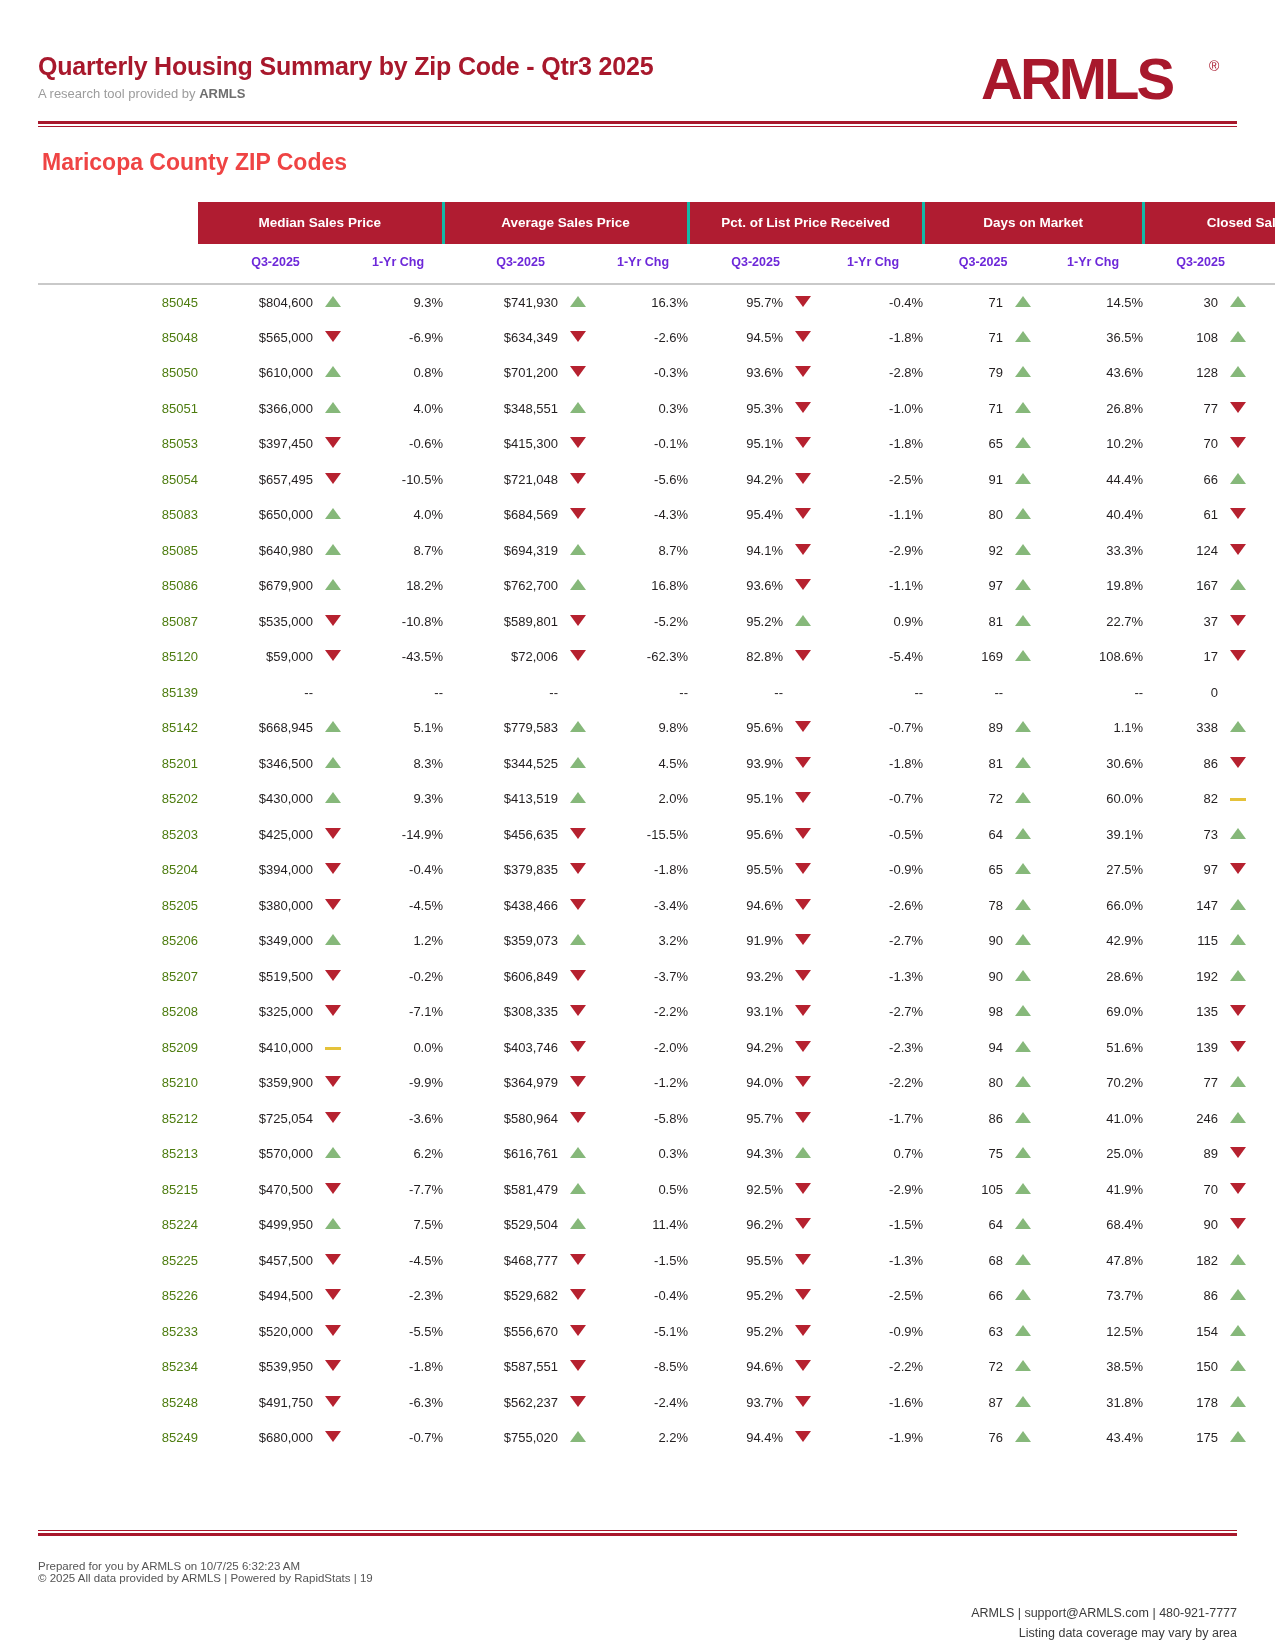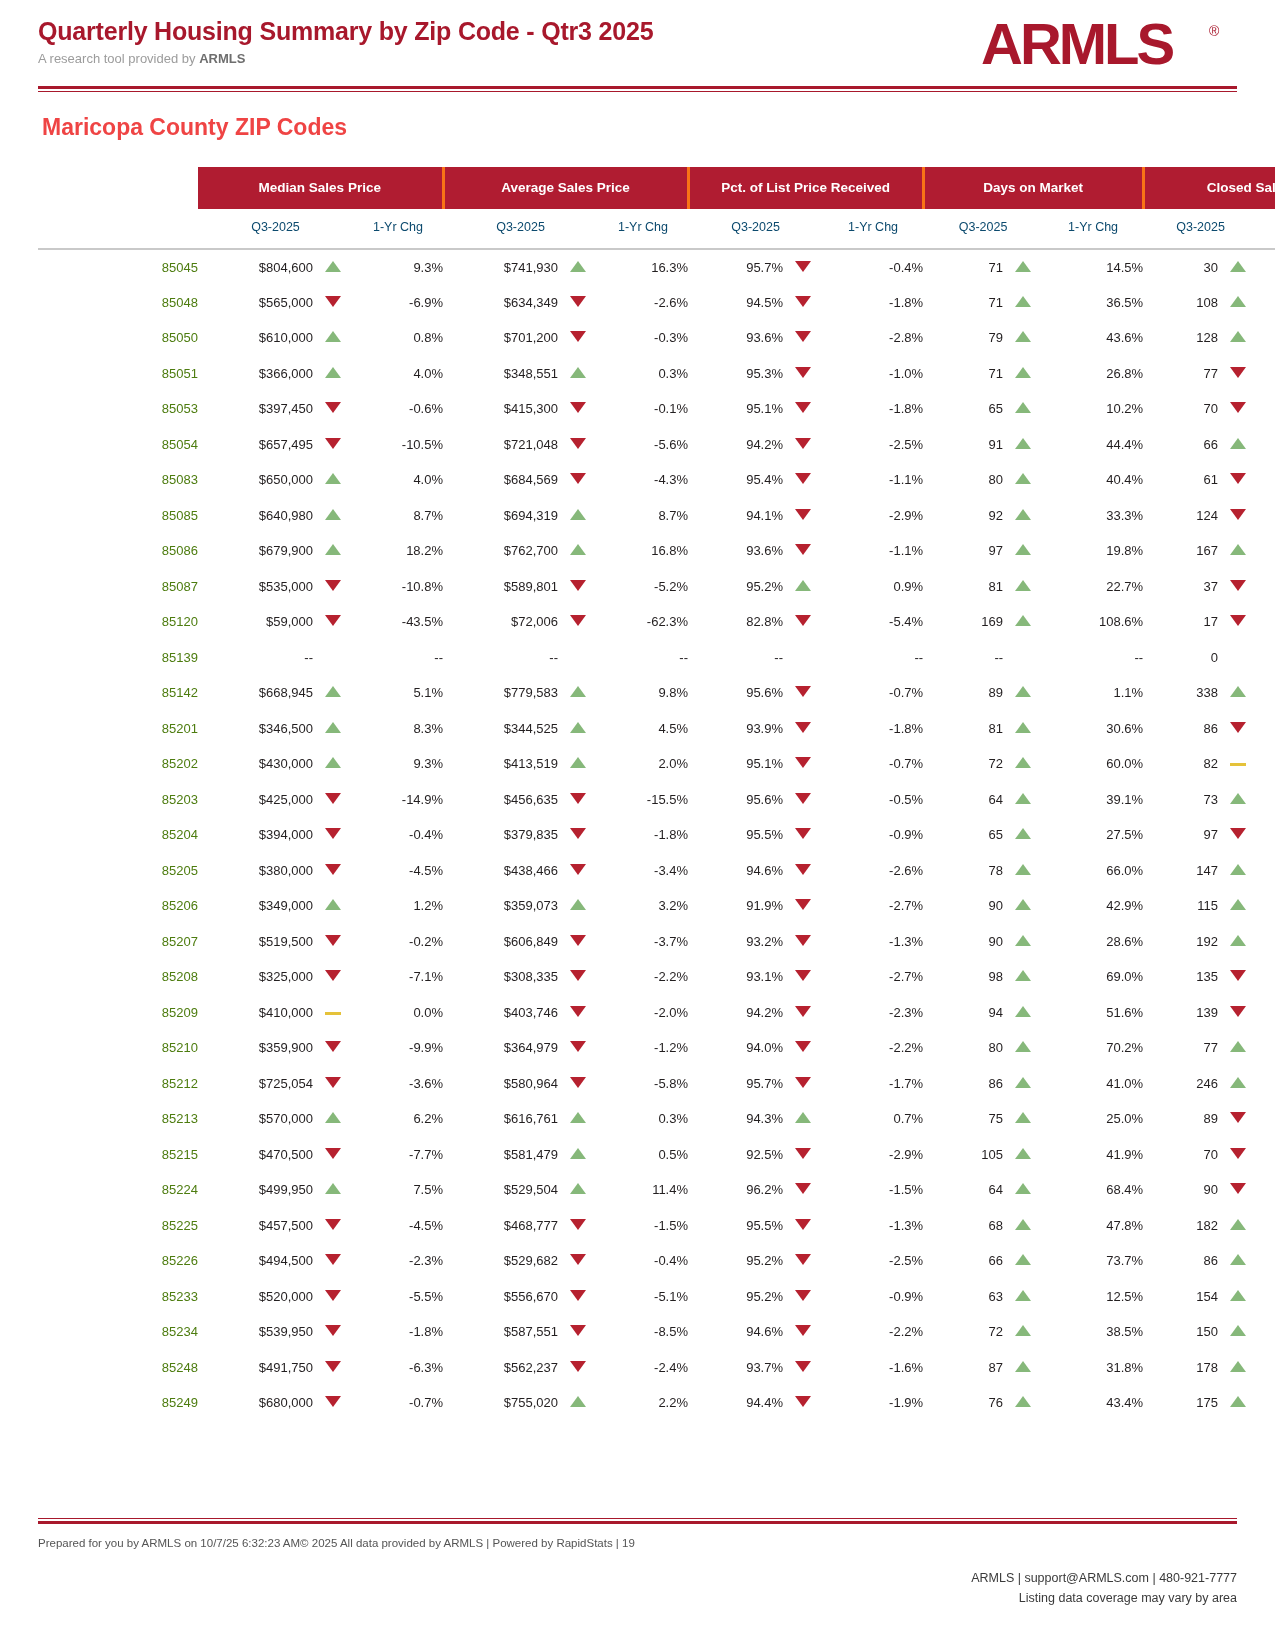--- a/index.html
+++ b/index.html
@@ -21,20 +21,21 @@
     box-sizing: border-box;
     padding: 0 38px;
   }
 
   
   .header {
     display: flex;
     align-items: flex-start;
     justify-content: space-between;
     padding-top: 12px;
+    margin-top: 35px;
   }
   .header-left { padding-top: 6px; }
   .doc-title {
     font-size: 25px;
     font-weight: bold;
     color: #a8182c;
     letter-spacing: -0.2px;
     margin: 0;
     line-height: 1.1;
   }
@@ -85,29 +86,29 @@
   }
 
   th.grp {
     background: #b01c31;
     color: #ffffff;
     font-size: 13.5px;
     font-weight: bold;
     text-align: center;
     height: 42px;
     line-height: 1.15;
-    border-right: 3px solid #f97316;
+    border-right: 3px solid #14b8a6;
   }
   th.grp.last { border-right: none; }
   th.blank { background: transparent; }
 
   th.sub {
     font-size: 12.5px;
-    font-weight: normal;
-    color: #0c4a6e;
+    font-weight: bold;
+    color: #6d28d9;
     height: 36px;
     text-align: center;
     padding-bottom: 2px;
   }
 
   tr.head-sep td {
     border-bottom: 2px solid #c9c9c9;
     height: 3px;
   }
 
@@ -162,24 +163,25 @@
   .footer {
     position: absolute;
     left: 38px;
     right: 38px;
     bottom: 42px;
   }
   .foot-rule-thin { border-top: 1px solid #a8182c; }
   .foot-rule-thick { margin-top: 2px; border-top: 3px solid #a8182c; }
   .foot-row {
     display: flex;
-    justify-content: flex-start;
+    justify-content: center;
     font-size: 11.5px;
     color: #545454;
-    padding-top: 13px;
+    padding-top: 24px;
+    flex-direction: column;
   }
   .foot-center {
     text-align: right;
     font-size: 12.5px;
     color: #3a3a3a;
     margin-top: 20px;
     line-height: 1.55;
   }
 </style>
 </head>

